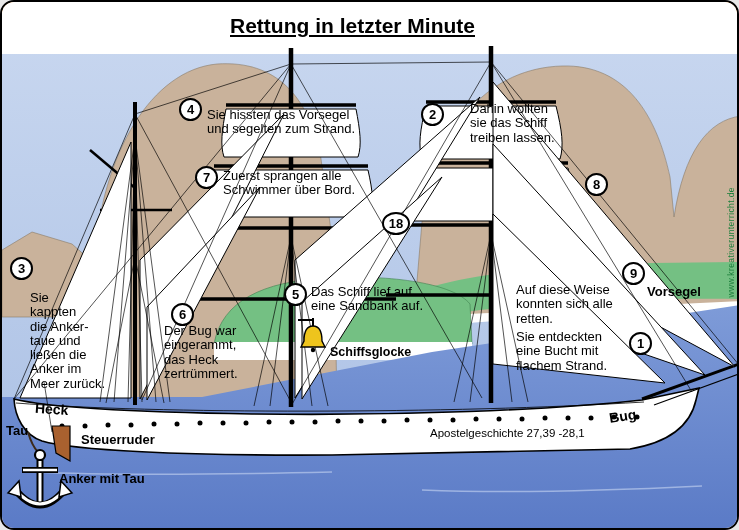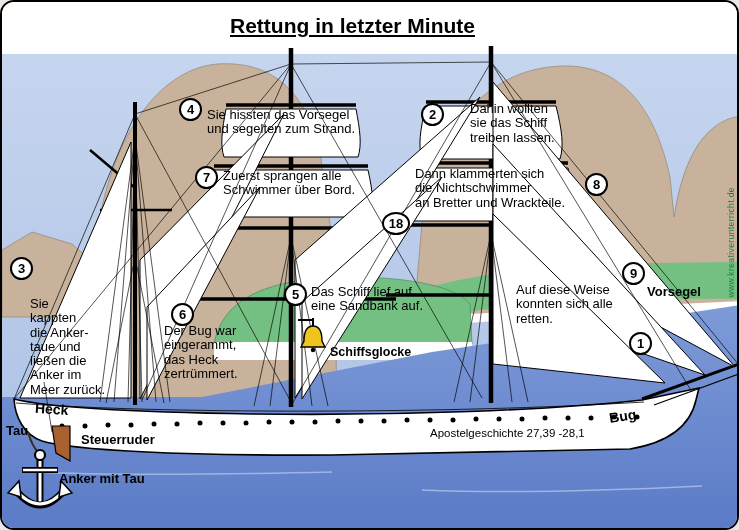--- a/index.html
+++ b/index.html
@@ -37,21 +37,21 @@
     position:absolute; right:1px; top:185px;
     writing-mode:vertical-rl; transform:rotate(180deg);
     font-size:8.5px; letter-spacing:.4px; color:#1b7f3a;
   }
   
   #b1{left:627px; top:330px;} #b2{left:419px; top:101px;} #b3{left:8px;  top:255px;}
   #b4{left:177px; top:96px;}  #b5{left:282px; top:281px;} #b6{left:169px; top:301px;}
   #b7{left:193px; top:164px;} #b8{left:583px; top:171px;} #b9{left:620px; top:260px;}
   #b10{left:380px; top:210px;}
   
-  #t1{left:514px; top:328px;} #t2{left:468px; top:100px;} #t3{left:28px;  top:295px; width:84px;}
+  #t1{left:514px; top:328px;} #t2{left:468px; top:100px;} #t3{left:28px;  top:289px; width:84px;}
   #t4{left:205px; top:106px;} #t5{left:309px; top:283px;} #t6{left:162px; top:322px;}
   #t7{left:221px; top:167px;} #t8{left:413px; top:165px;} #t9{left:514px; top:281px;}
   #t10{left:299px; top:235px;}
   .sail{fill:#ffffff; stroke:#000; stroke-width:1;}
   .rig{stroke:#000; stroke-width:0.8; fill:none; opacity:.85;}
   .yard{stroke:#000; stroke-width:3.5;}
 </style>
 </head>
 <body>
 
@@ -210,43 +210,43 @@
   <div class="badge" id="b2">2</div>
   <div class="badge" id="b3">3</div>
   <div class="badge" id="b4">4</div>
   <div class="badge" id="b5">5</div>
   <div class="badge" id="b6">6</div>
   <div class="badge" id="b7">7</div>
   <div class="badge" id="b8">8</div>
   <div class="badge" id="b9">9</div>
   <div class="badge" id="b10">18</div>
 
+  <div class="callout-text" id="t1">Sie entdeckten
+eine Bucht mit
+flachem Strand.</div>
   <div class="callout-text" id="t2">Dahin wollten
 sie das Schiff
 treiben lassen.</div>
   <div class="callout-text" id="t3">Sie
 kappten
 die Anker-
 taue und
 ließen die
 Anker im
 Meer zurück.</div>
   <div class="callout-text" id="t4">Sie hissten das Vorsegel
 und segelten zum Strand.</div>
   <div class="callout-text" id="t5">Das Schiff lief auf
 eine Sandbank auf.</div>
   <div class="callout-text" id="t6">Der Bug war
 eingerammt,
 das Heck
 zertrümmert.</div>
   <div class="callout-text" id="t7">Zuerst sprangen alle
 Schwimmer über Bord.</div>
-  <div class="callout-text" id="t8">Dann klammerten sich
-die Nichtschwimmer
-an Bretter und Wrackteile.</div>
   <div class="callout-text" id="t9">Auf diese Weise
 konnten sich alle
 retten.</div>
 
   <div class="lbl" id="lbl-vorsegel">Vorsegel</div>
   <div class="lbl" id="lbl-glocke">Schiffsglocke</div>
   <div class="lbl" id="lbl-heck">Heck</div>
   <div class="lbl" id="lbl-bug">Bug</div>
   <div class="lbl" id="lbl-tau">Tau</div>
   <div class="lbl" id="lbl-steuerruder">Steuerruder</div>

